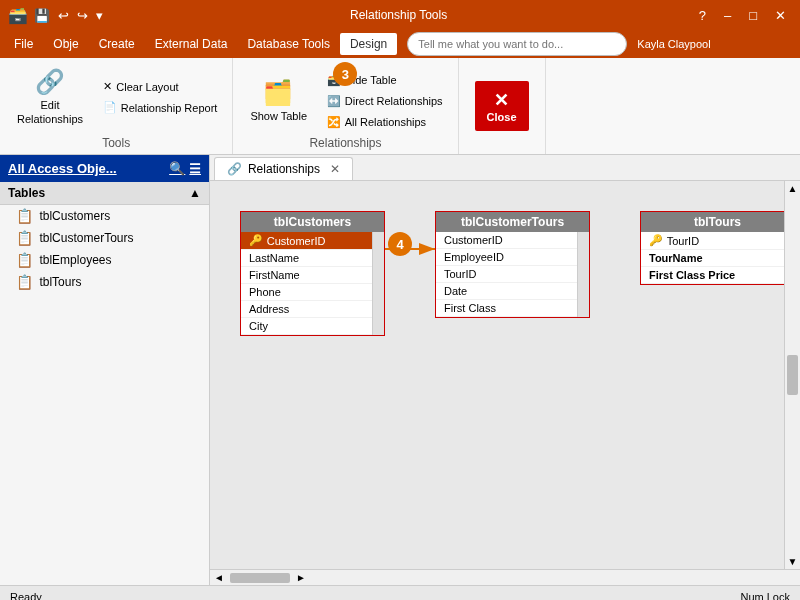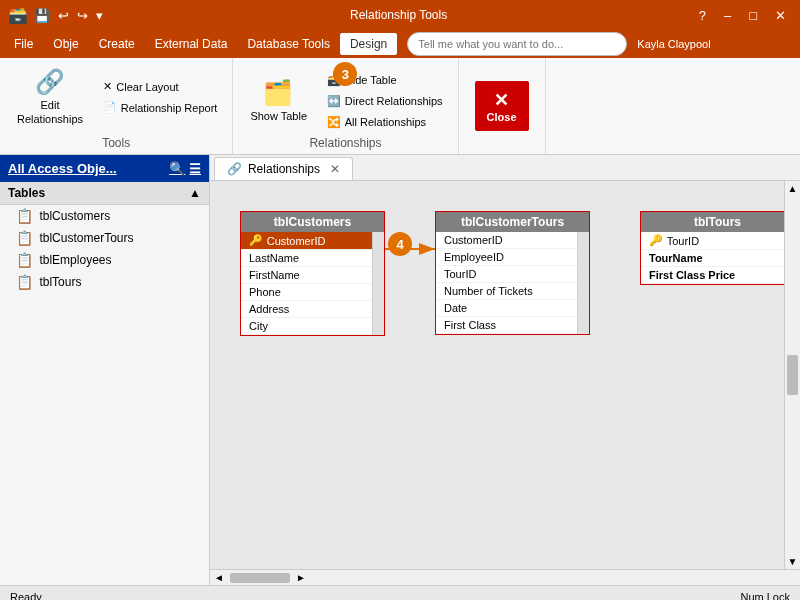--- a/index.html
+++ b/index.html
@@ -463,21 +463,20 @@
               </defs>
               <line x1="175" y1="68" x2="225" y2="68" stroke="#e07000" stroke-width="2" marker-end="url(#arrowhead)"></line>
             </svg>
 
             <div class="db-table" style="left:225px; top:30px; width:155px;">
               <div class="db-table-header">tblCustomerTours</div>
               <div style="position:relative;">
                 <div class="db-table-row">CustomerID</div>
                 <div class="db-table-row">EmployeeID</div>
                 <div class="db-table-row">TourID</div>
-                <div class="db-table-row">Number of Tickets</div>
                 <div class="db-table-row">Date</div>
                 <div class="db-table-row">First Class</div>
                 <div style="position:absolute; right:0; top:0; bottom:0; width:12px; background:#e0e0e0; border-left:1px solid #ccc;"></div>
               </div>
             </div>
 
             <div class="db-table" style="left:430px; top:30px; width:155px;">
               <div class="db-table-header">tblTours</div>
               <div class="db-table-row">
                 <span class="key-icon-red" style="color:#e07000;">🔑</span>

